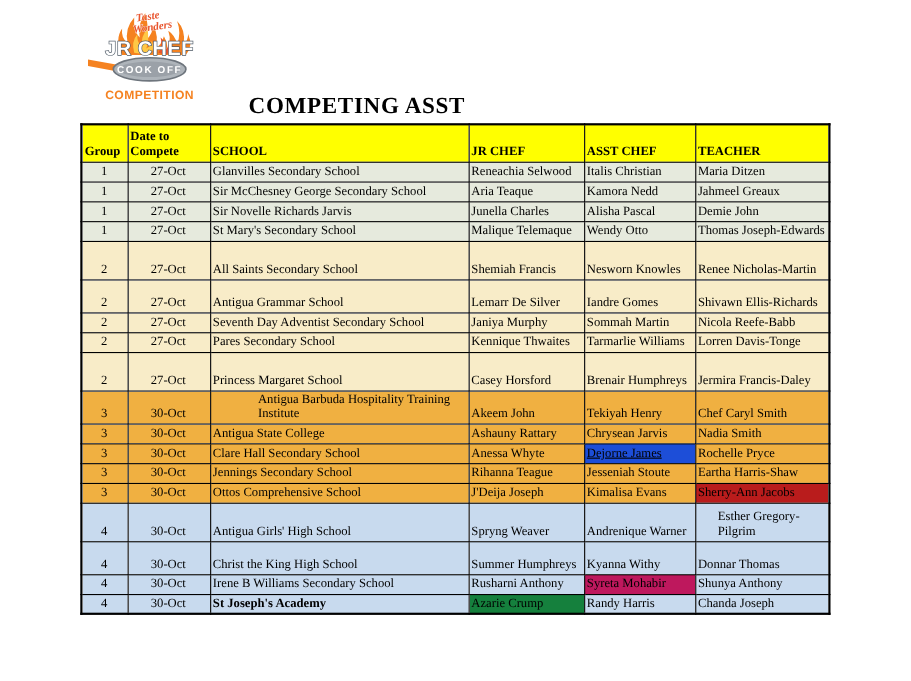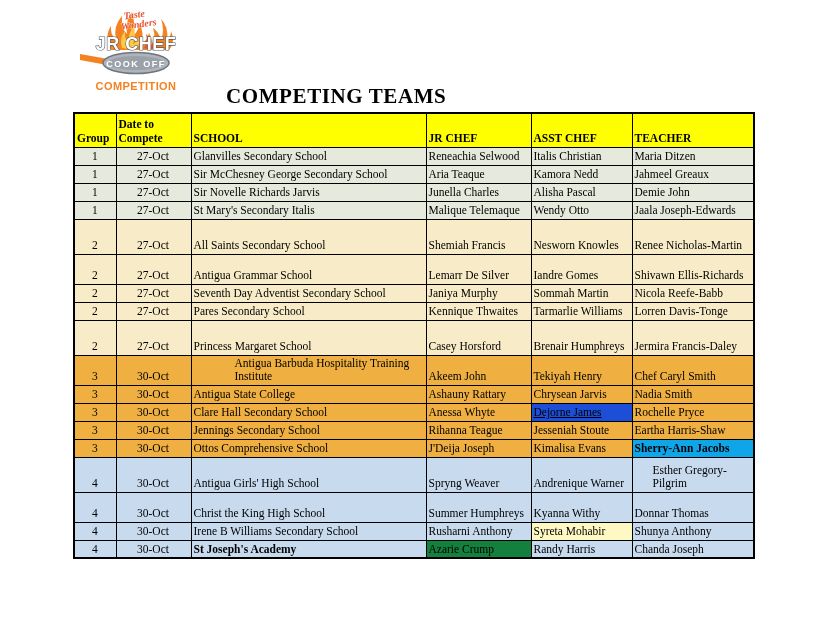--- a/index.html
+++ b/index.html
@@ -57,21 +57,21 @@
     <path d="M2,50 L30,55 L29,61 L2,56 Z" fill="#F58220"></path>
 
     <ellipse cx="58" cy="59" rx="33" ry="10.5" fill="#AEB4BA" stroke="#6E757D" stroke-width="1.5"></ellipse>
     <ellipse cx="58" cy="59" rx="28" ry="7" fill="#9BA1A8"></ellipse>
     <text x="58" y="62.5" text-anchor="middle" font-family="Liberation Sans, sans-serif" font-weight="bold" font-size="9" letter-spacing="1.5" fill="#FFFFFF">COOK OFF</text>
 
     <text x="58" y="86" text-anchor="middle" font-family="Liberation Sans, sans-serif" font-weight="bold" font-size="11" letter-spacing="0.4" fill="#F58220">COMPETITION</text>
   </svg>
 </div>
 
-<div class="page-title">COMPETING TEAMS</div>
+<div class="page-title">COMPETING ASST</div>
 
 <table class="teams">
   <colgroup>
     <col style="width:42px">
       <col style="width:75px">
       <col style="width:235px">
     <col style="width:105px">
       <col style="width:101px">
       <col style="width:122px">
   </colgroup>
@@ -104,24 +104,24 @@
     <td style="background: rgb(230, 234, 221);">1</td>
     <td style="background: rgb(230, 234, 221);">27-Oct</td>
     <td style="background: rgb(230, 234, 221);">Sir Novelle Richards Jarvis</td>
     <td style="background: rgb(230, 234, 221);">Junella Charles</td>
     <td style="background: rgb(230, 234, 221);">Alisha Pascal</td>
     <td style="background: rgb(230, 234, 221);">Demie John</td>
   </tr>
   <tr class="r">
     <td style="background: rgb(230, 234, 221);">1</td>
     <td style="background: rgb(230, 234, 221);">27-Oct</td>
-    <td style="background: rgb(230, 234, 221);">St Mary's Secondary Italis</td>
+    <td style="background: rgb(230, 234, 221);">St Mary's Secondary School</td>
     <td style="background: rgb(230, 234, 221);">Malique Telemaque</td>
     <td style="background: rgb(230, 234, 221);">Wendy Otto</td>
-    <td style="background: rgb(230, 234, 221);">Jaala Joseph-Edwards</td>
+    <td style="background: rgb(230, 234, 221);">Thomas Joseph-Edwards</td>
   </tr>
   <tr class="tall35">
     <td style="background: rgb(248, 236, 200);">2</td>
     <td style="background: rgb(248, 236, 200);">27-Oct</td>
     <td style="background: rgb(248, 236, 200);">All Saints Secondary School</td>
     <td style="background: rgb(248, 236, 200);">Shemiah Francis</td>
     <td style="background: rgb(248, 236, 200);">Nesworn Knowles</td>
     <td style="background: rgb(248, 236, 200);">Renee Nicholas-Martin</td>
   </tr>
   <tr class="tall30">
@@ -187,21 +187,21 @@
     <td style="background: rgb(240, 176, 65);">Rihanna Teague</td>
     <td style="background: rgb(240, 176, 65);">Jesseniah Stoute</td>
     <td style="background: rgb(240, 176, 65);">Eartha Harris-Shaw</td>
   </tr>
   <tr class="r">
     <td style="background: rgb(240, 176, 65);">3</td>
     <td style="background: rgb(240, 176, 65);">30-Oct</td>
     <td style="background: rgb(240, 176, 65);">Ottos Comprehensive School</td>
     <td style="background: rgb(240, 176, 65);">J'Deija Joseph</td>
     <td style="background: rgb(240, 176, 65);">Kimalisa Evans</td>
-    <td style="background: #0ea5e9; font-weight: bold;">Sherry-Ann Jacobs</td>
+    <td style="background: #b91c1c;">Sherry-Ann Jacobs</td>
   </tr>
   <tr class="tall35">
     <td style="background: rgb(200, 218, 238);">4</td>
     <td style="background: rgb(200, 218, 238);">30-Oct</td>
     <td style="background: rgb(200, 218, 238);">Antigua Girls' High School</td>
     <td style="background: rgb(200, 218, 238);">Spryng Weaver</td>
     <td style="background: rgb(200, 218, 238);">Andrenique Warner</td>
     <td style="background: rgb(200, 218, 238); padding-left: 20px;">Esther Gregory-Pilgrim</td>
   </tr>
   <tr class="tall30">
@@ -210,21 +210,21 @@
     <td style="background: rgb(200, 218, 238);">Christ the King High School</td>
     <td style="background: rgb(200, 218, 238);">Summer Humphreys</td>
     <td style="background: rgb(200, 218, 238);">Kyanna Withy</td>
     <td style="background: rgb(200, 218, 238);">Donnar Thomas</td>
   </tr>
   <tr class="r">
     <td style="background: rgb(200, 218, 238);">4</td>
     <td style="background: rgb(200, 218, 238);">30-Oct</td>
     <td style="background: rgb(200, 218, 238);">Irene B Williams Secondary School</td>
     <td style="background: rgb(200, 218, 238);">Rusharni Anthony</td>
-    <td style="background: #fef9c3;">Syreta Mohabir</td>
+    <td style="background: #be185d;">Syreta Mohabir</td>
     <td style="background: rgb(200, 218, 238);">Shunya Anthony</td>
   </tr>
   <tr class="r">
     <td style="background: rgb(200, 218, 238);">4</td>
     <td style="background: rgb(200, 218, 238);">30-Oct</td>
     <td style="background: rgb(200, 218, 238); font-weight: bold;">St Joseph's Academy</td>
     <td style="background: #15803d;">Azarie Crump</td>
     <td style="background: rgb(200, 218, 238);">Randy Harris</td>
     <td style="background: rgb(200, 218, 238);">Chanda Joseph</td>
   </tr>

